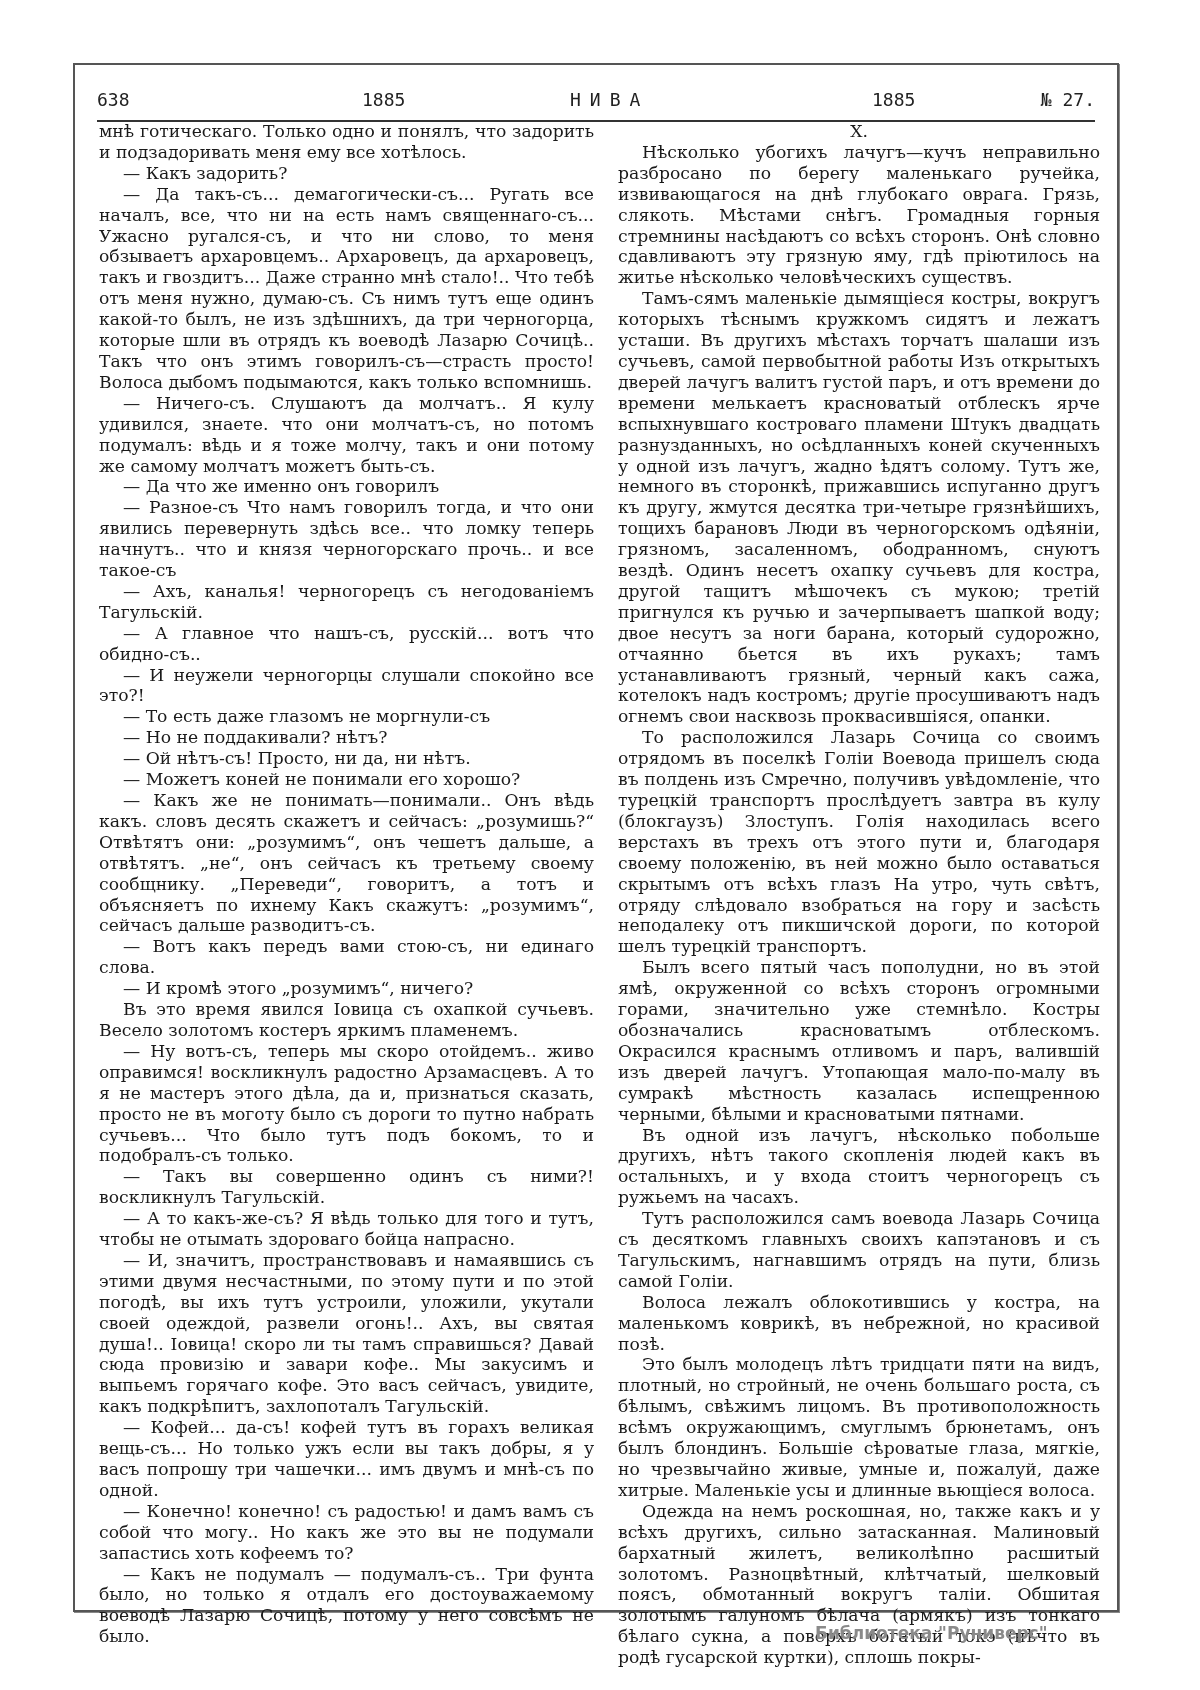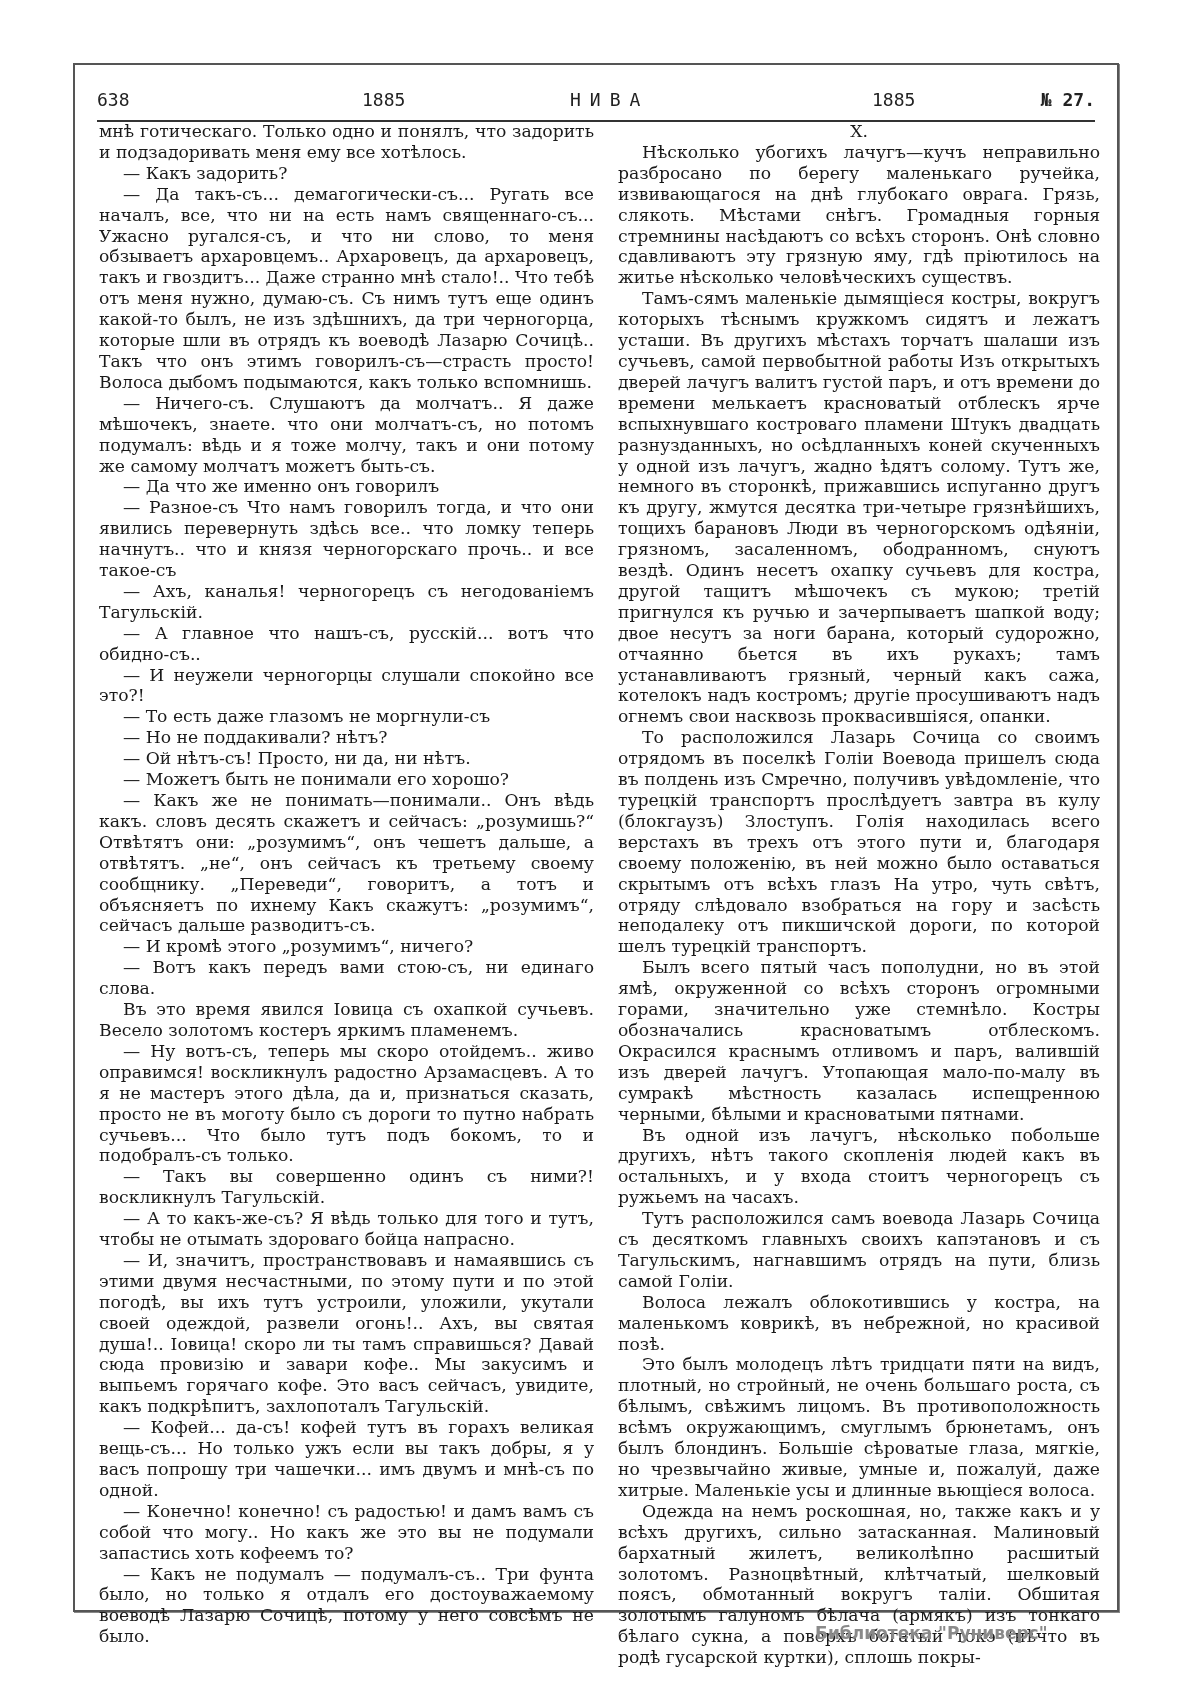--- a/index.html
+++ b/index.html
@@ -8,21 +8,21 @@
   .page-frame { position: absolute; left: 73px; top: 63px; width: 1046px; height: 1549px;
                 border: 2px solid #555; box-sizing: border-box; background: #fff;
                 box-shadow: 1px 1px 0 #888; padding-left: 20px; }
   .header { position: absolute; left: 22px; right: 22px; top: 14px; height: 40px;
             font-family: "DejaVu Sans Mono", "Liberation Mono", monospace; font-size: 18px; color: #222; }
   .header span { position: absolute; top: 10px; }
   .h-page { left: 0; }
   .h-year-l { left: 265px; }
   .h-title { left: 473px; letter-spacing: 9px; text-align: right; }
   .h-year-r { left: 775px; }
-  .h-issue { right: 0; font-weight: bold; }
+  .h-issue { right: 0; font-weight: normal; }
   .header-rule { position: absolute; left: 22px; right: 22px; top: 55px; height: 0;
                  border-top: 2px solid #333; }
   .col { position: absolute; top: 56px; font-size: 17.2px; line-height: 20.9px;
          text-align: justify; }
   .col-left { left: 24px; width: 495px; }
   .col-right { left: 543px; width: 482px; }
   .col p { margin: 0; text-indent: 24px; hyphens: auto; }
   .col p.cont { text-indent: 0; }
   .chapter { text-align: center; text-indent: 0 !important; }
   .watermark { position: absolute; left: 815px; top: 1623px;
@@ -39,33 +39,33 @@
     <span class="h-title">НИВА</span>
     <span class="h-year-r">1885</span>
     <span class="h-issue">№ 27.</span>
   </div>
   <div class="header-rule"></div>
 
   <div class="col col-left">
     <p class="cont">мнѣ готическаго. Только одно и понялъ, что задорить и подзадоривать меня ему все хотѣлось.</p>
     <p>— Какъ задорить?</p>
     <p>— Да такъ-съ... демагогически-съ... Ругать все началъ, все, что ни на есть намъ священнаго-съ... Ужасно ругался-съ, и что ни слово, то меня обзываетъ архаровцемъ.. Архаровецъ, да архаровецъ, такъ и гвоздитъ... Даже странно мнѣ стало!.. Что тебѣ отъ меня нужно, думаю-съ. Съ нимъ тутъ еще одинъ какой-то былъ, не изъ здѣшнихъ, да три черногорца, которые шли въ отрядъ къ воеводѣ Лазарю Сочицѣ.. Такъ что онъ этимъ говорилъ-съ—страсть просто! Волоса дыбомъ подымаются, какъ только вспомнишь.</p>
-    <p>— Ничего-съ. Слушаютъ да молчатъ.. Я даже мѣшочекъ, знаете. что они молчатъ-съ, но потомъ подумалъ: вѣдь и я тоже молчу, такъ и они потому же самому молчатъ можетъ быть-съ.</p>
+    <p>— Ничего-съ. Слушаютъ да молчатъ.. Я кулу удивился, знаете. что они молчатъ-съ, но потомъ подумалъ: вѣдь и я тоже молчу, такъ и они потому же самому молчатъ можетъ быть-съ.</p>
     <p>— Да что же именно онъ говорилъ</p>
     <p>— Разное-съ Что намъ говорилъ тогда, и что они явились перевернуть здѣсь все.. что ломку теперь начнутъ.. что и князя черногорскаго прочь.. и все такое-съ</p>
     <p>— Ахъ, каналья! черногорецъ съ негодованіемъ Тагульскій.</p>
     <p>— А главное что нашъ-съ, русскій... вотъ что обидно-съ..</p>
     <p>— И неужели черногорцы слушали спокойно все это?!</p>
     <p>— То есть даже глазомъ не моргнули-съ</p>
     <p>— Но не поддакивали? нѣтъ?</p>
     <p>— Ой нѣтъ-съ! Просто, ни да, ни нѣтъ.</p>
-    <p>— Можетъ быть не понимали его хорошо?</p>
+    <p>— Можетъ коней не понимали его хорошо?</p>
     <p>— Какъ же не понимать—понимали.. Онъ вѣдь какъ. словъ десять скажетъ и сейчасъ: „розумишь?“ Отвѣтятъ они: „розумимъ“, онъ чешетъ дальше, а отвѣтятъ. „не“, онъ сейчасъ къ третьему своему сообщнику. „Переведи“, говоритъ, а тотъ и объясняетъ по ихнему Какъ скажутъ: „розумимъ“, сейчасъ дальше разводитъ-съ.</p>
+    <p>— Вотъ какъ передъ вами стою-съ, ни единаго слова.</p>
     <p>— И кромѣ этого „розумимъ“, ничего?</p>
-    <p>— Вотъ какъ передъ вами стою-съ, ни единаго слова.</p>
     <p>Въ это время явился Іовица съ охапкой сучьевъ. Весело золотомъ костеръ яркимъ пламенемъ.</p>
     <p>— Ну вотъ-съ, теперь мы скоро отойдемъ.. живо оправимся! воскликнулъ радостно Арзамасцевъ. А то я не мастеръ этого дѣла, да и, признаться сказать, просто не въ моготу было съ дороги то путно набрать сучьевъ... Что было тутъ подъ бокомъ, то и подобралъ-съ только.</p>
     <p>— Такъ вы совершенно одинъ съ ними?! воскликнулъ Тагульскій.</p>
     <p>— А то какъ-же-съ? Я вѣдь только для того и тутъ, чтобы не отымать здороваго бойца напрасно.</p>
     <p>— И, значитъ, пространствовавъ и намаявшись съ этими двумя несчастными, по этому пути и по этой погодѣ, вы ихъ тутъ устроили, уложили, укутали своей одеждой, развели огонь!.. Ахъ, вы святая душа!.. Іовица! скоро ли ты тамъ справишься? Давай сюда провизію и завари кофе.. Мы закусимъ и выпьемъ горячаго кофе. Это васъ сейчасъ, увидите, какъ подкрѣпитъ, захлопоталъ Тагульскій.</p>
     <p>— Кофей... да-съ! кофей тутъ въ горахъ великая вещь-съ... Но только ужъ если вы такъ добры, я у васъ попрошу три чашечки... имъ двумъ и мнѣ-съ по одной.</p>
     <p>— Конечно! конечно! съ радостью! и дамъ вамъ съ собой что могу.. Но какъ же это вы не подумали запастись хоть кофеемъ то?</p>
     <p>— Какъ не подумалъ — подумалъ-съ.. Три фунта было, но только я отдалъ его достоуважаемому воеводѣ Лазарю Сочицѣ, потому у него совсѣмъ не было.</p>
   </div>
 

